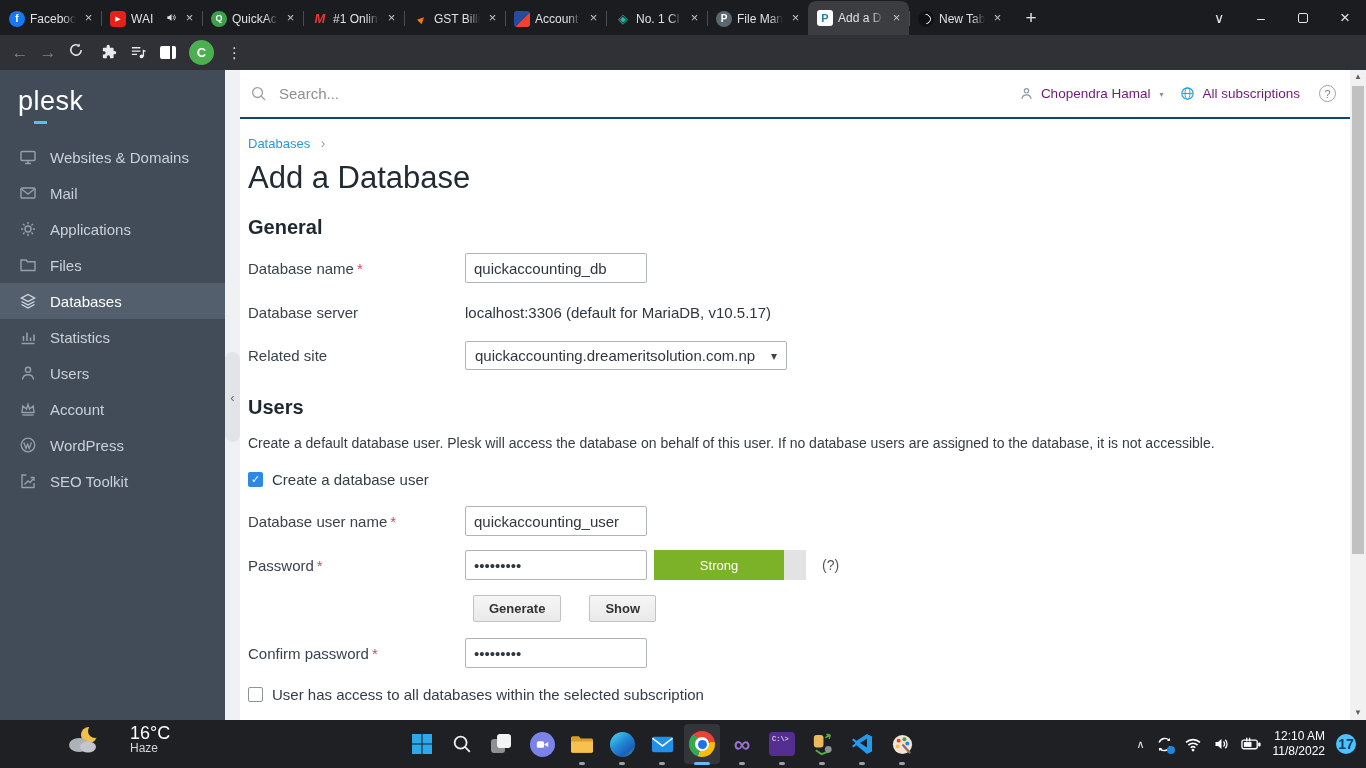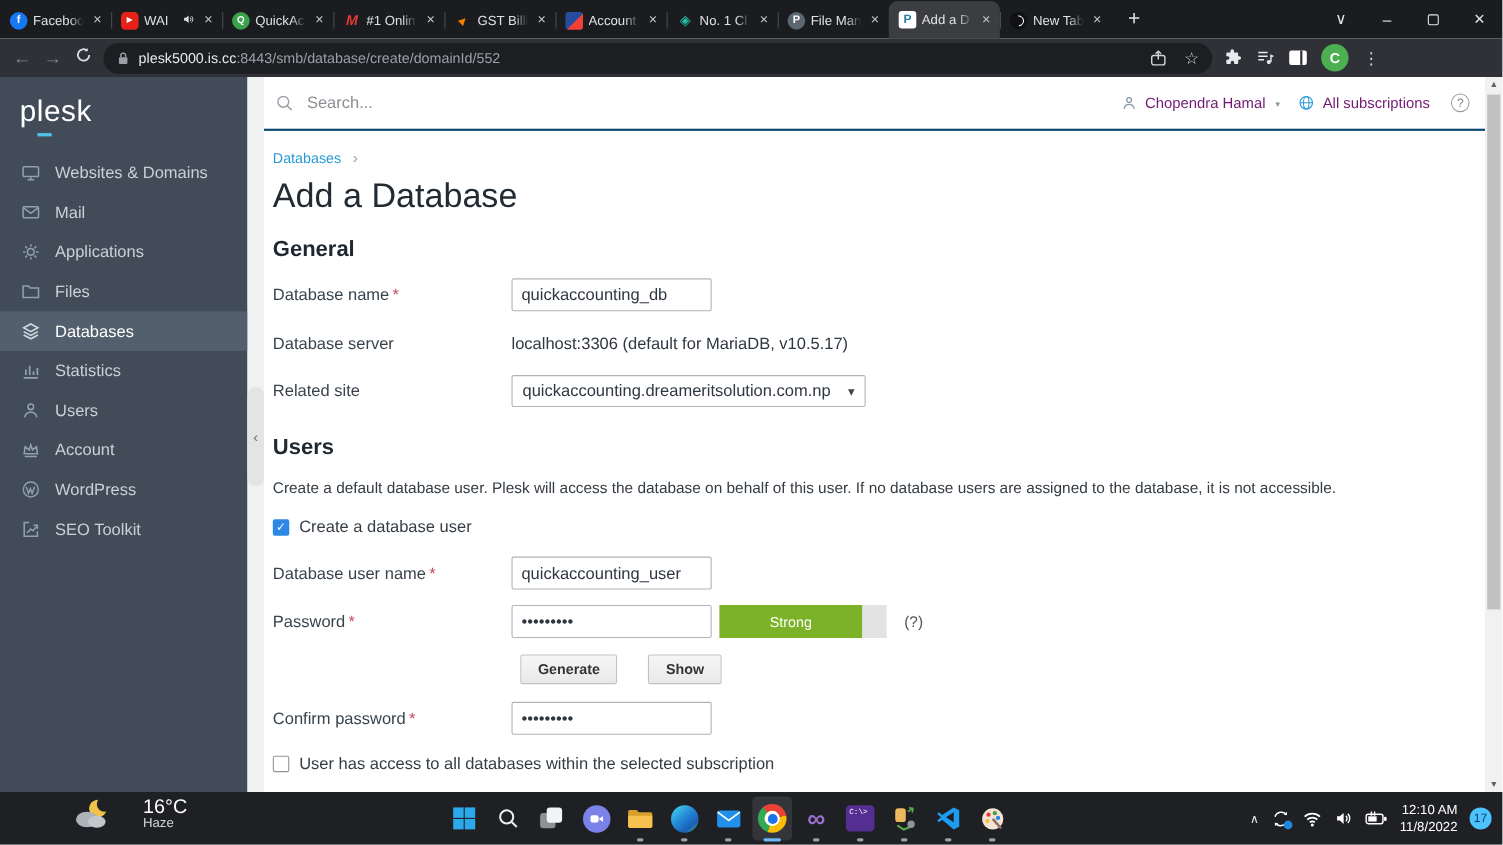--- a/index.html
+++ b/index.html
@@ -143,22 +143,22 @@
            background:linear-gradient(140deg,#45d3f2 5%,#2389d6 45%,#1b5fb8 75%,#47c26a 100%)}
   .ic-chat{width:25px;height:25px;border-radius:50%;background:#7b83eb;display:flex;align-items:center;
            justify-content:center}
   .ic-taskview{position:relative;width:26px;height:26px}
   .ic-taskview i{position:absolute;width:14px;height:14px;border-radius:3px;display:block}
   .ic-taskview i:first-child{left:2px;top:8px;background:#8e9094}
   .ic-taskview i:last-child{left:8px;top:3px;background:#f2f3f4}
   .ic-term{width:26px;height:24px;background:#542e91;border-radius:4px;color:#fff;font-size:7px;
            padding:3px 0 0 3px;font-family:"Liberation Mono",monospace}
   .ic-vs{color:#9a6fd0;font-size:23px;font-weight:700;line-height:24px}
-  .badge{width:20px;height:20px;border-radius:50%;background:#4cc2ff;color:#0b3a5c;font-size:11px;
-         font-weight:400;display:flex;align-items:center;justify-content:center}
+  .badge{width:20px;height:20px;border-radius:50%;background:#4cc2ff;color:#0b3a5c;font-size:14px;
+         font-weight:700;display:flex;align-items:center;justify-content:center}
   .tray{position:absolute;right:10px;top:0;height:48px;display:flex;align-items:center;gap:11px}
   .tray-chev{font-size:11px;color:#e8e8e8;cursor:pointer}
   .clock{text-align:right;font-size:12px;line-height:15px;cursor:pointer}
   .sync-wrap{position:relative;display:flex}
   .sync-dot{position:absolute;right:-2px;bottom:-1px;width:8px;height:8px;border-radius:50%;background:#1f86dd}
 </style>
 </head>
 <body>
 
 <div id="tabstrip">
@@ -231,35 +231,20 @@
 
 <div id="toolbar">
   <span class="nav-btn dim">←</span>
   <span class="nav-btn dim">→</span>
   <span class="nav-btn">
     <svg width="16" height="16" viewBox="0 0 16 16">
         <path d="M13.2 8A5.2 5.2 0 1111.5 4.1" stroke="#dfe1e5" stroke-width="1.6" fill="none"></path>
         <path d="M11.6 1.6v3h-3z" fill="#dfe1e5"></path>
       </svg>
   </span>
-  <div class="url-pill">
-    <svg width="12" height="14" viewBox="0 0 14 16">
-        <rect x="2.5" y="7" width="9" height="7" rx="1" fill="#9aa0a6"></rect>
-        <path d="M4.5 7V5a2.5 2.5 0 015 0v2" stroke="#9aa0a6" stroke-width="1.5" fill="none"></path>
-      </svg>
-    <span class="url-host">plesk5000.is.cc</span>
-      <span class="url-path">:8443/smb/database/create/domainId/552</span>
-    <span class="pill-icons">
-      <svg width="16" height="16" viewBox="0 0 16 16">
-          <rect x="2" y="5.5" width="12" height="8.5" rx="2" stroke="#d2d5d9" stroke-width="1.3" fill="none"></rect>
-          <path d="M8 9V1.8M5.5 3.8L8 1.5l2.5 2.3" stroke="#d2d5d9" stroke-width="1.3" fill="none"></path>
-        </svg>
-      <span class="star">☆</span>
-    </span>
-  </div>
   <div class="tb-right">
     <svg width="17" height="17" viewBox="0 0 18 18">
         <path d="M7 2.5a1.7 1.7 0 013.4 0V4h3a1 1 0 011 1v2.5h1.1a1.7 1.7 0 010 3.4H14.4V14a1 1 0 01-1 1H10.6v-1.3a1.7 1.7 0 00-3.4 0V15H4a1 1 0 01-1-1v-3H4.3a1.7 1.7 0 000-3.4H3V5a1 1 0 011-1h3z" fill="#e8eaed"></path>
       </svg>
     <svg width="17" height="17" viewBox="0 0 18 18">
         <path d="M2 4h9M2 7.5h9M2 11h5.5" stroke="#e8eaed" stroke-width="1.5"></path>
         <circle cx="12.2" cy="13.2" r="2" fill="#e8eaed"></circle>
         <path d="M14.2 13.2V6.8l2.3 1" stroke="#e8eaed" stroke-width="1.4" fill="none"></path>
       </svg>
     <span class="sidebox"></span>

